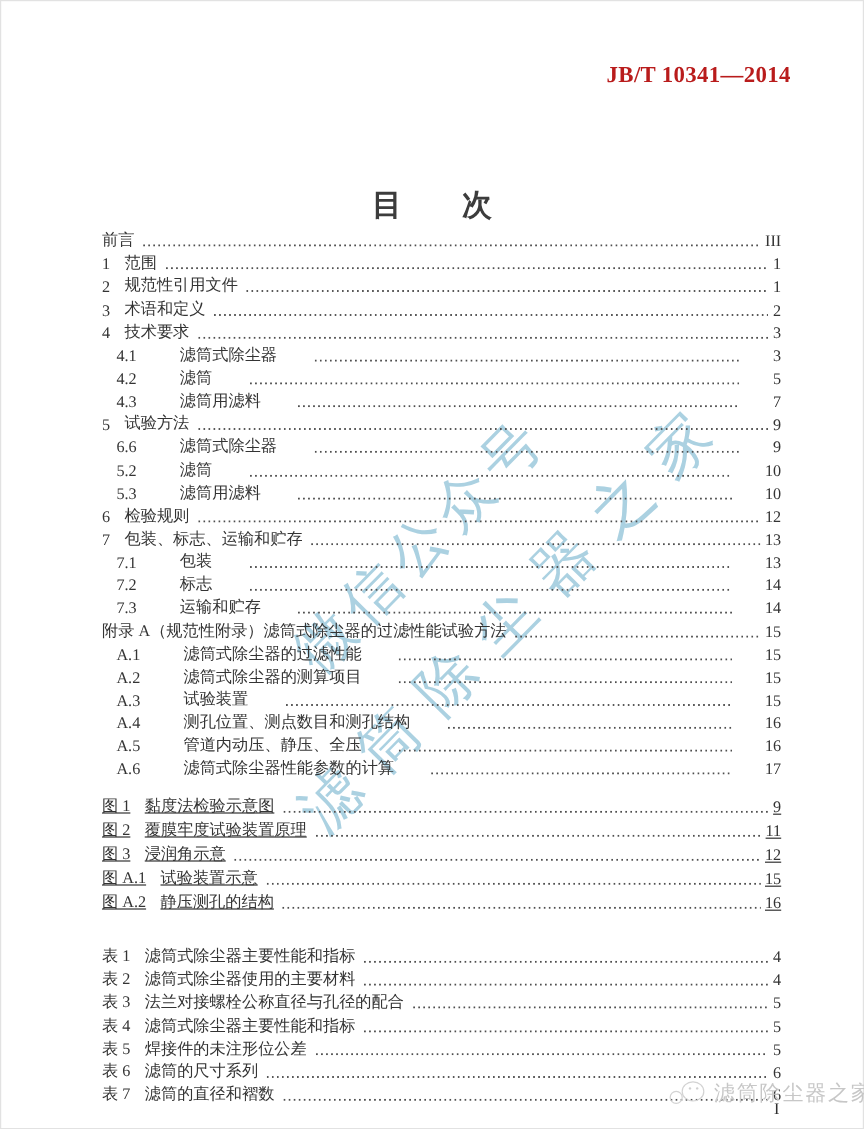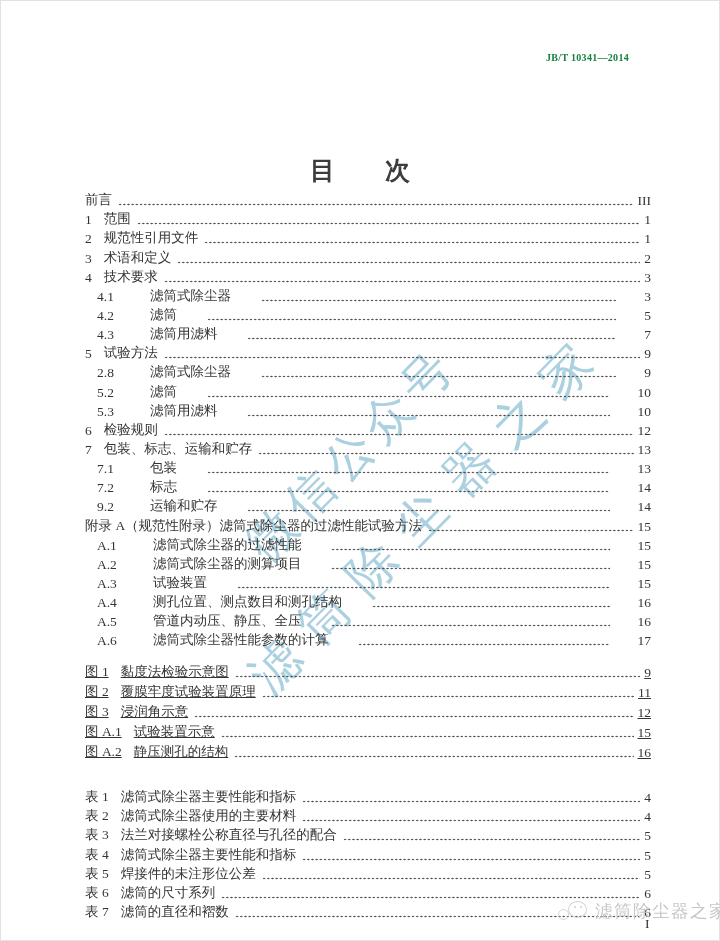--- a/index.html
+++ b/index.html
@@ -3,22 +3,22 @@
 <meta charset="utf-8">
 <style>
   html,body{margin:0;padding:0;}
   body{
     width:720px;height:941px;background:#ffffff;position:relative;overflow:hidden;
     font-family:"Liberation Serif","DejaVu Serif",serif;color:#343434;
   }
   .page{position:absolute;inset:0;border:1px solid #e2e2e2;box-sizing:border-box;background:#fff;}
   
   .std-code{
-    position:absolute;top:51px;right:90px;
-    font-weight:bold;font-size:10px;letter-spacing:.3px;color:#15803d;
+    position:absolute;top:51px;right:60px;
+    font-weight:bold;font-size:19px;letter-spacing:.3px;color:#b91c1c;
   }
   
   .toc-title{
     position:absolute;top:125px;left:0;width:100%;text-align:center;
     font-family:"Liberation Sans","DejaVu Sans",sans-serif;
     font-weight:700;font-size:25px;color:#3c3c3c;white-space:pre;margin-top:28px;
   }
   
   .wm{
     position:absolute;white-space:nowrap;pointer-events:none;z-index:0;
@@ -125,21 +125,21 @@
           <span class="leader"></span>
           <span class="pg">7</span>
         </div>
         <div class="row">
           <span class="num">5</span>
           <span class="label">试验方法</span>
           <span class="leader"></span>
           <span class="pg">9</span>
         </div>
         <div class="row indent">
-          <span class="num">2.8</span>
+          <span class="num">6.6</span>
           <span class="label">滤筒式除尘器</span>
           <span class="leader"></span>
           <span class="pg">9</span>
         </div>
         <div class="row indent">
           <span class="num">5.2</span>
           <span class="label">滤筒</span>
           <span class="leader"></span>
           <span class="pg">10</span>
         </div>
@@ -167,21 +167,21 @@
           <span class="leader"></span>
           <span class="pg">13</span>
         </div>
         <div class="row indent">
           <span class="num">7.2</span>
           <span class="label">标志</span>
           <span class="leader"></span>
           <span class="pg">14</span>
         </div>
         <div class="row indent">
-          <span class="num">9.2</span>
+          <span class="num">7.3</span>
           <span class="label">运输和贮存</span>
           <span class="leader"></span>
           <span class="pg">14</span>
         </div>
         <div class="row">
           <span class="label">附录 A（规范性附录）滤筒式除尘器的过滤性能试验方法</span>
           <span class="leader"></span>
           <span class="pg">15</span>
         </div>
         <div class="row indent">

